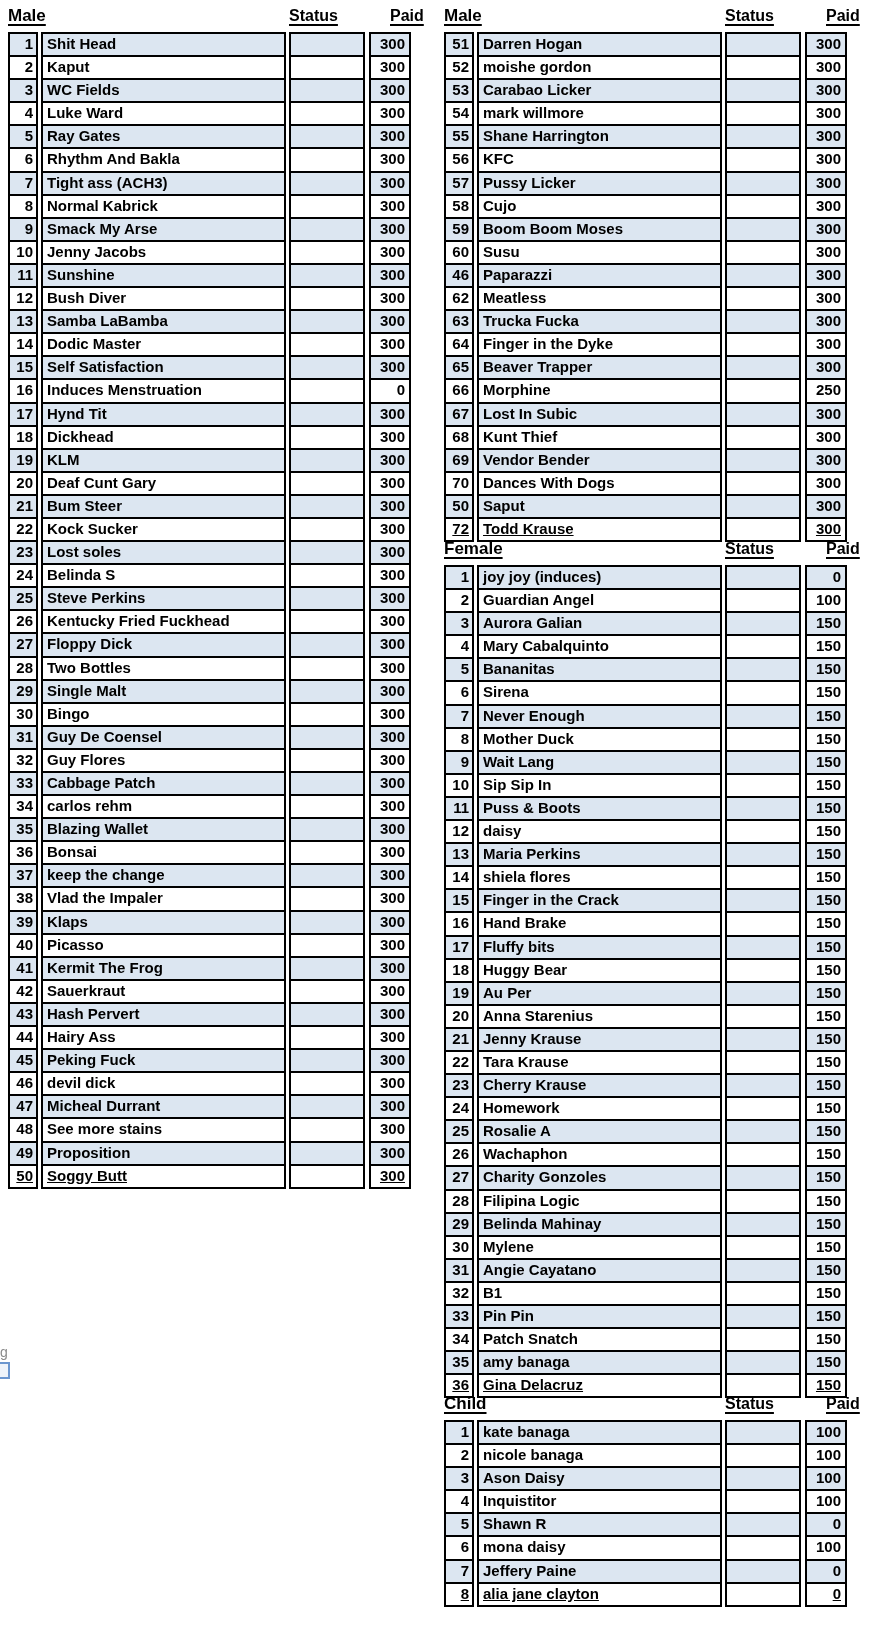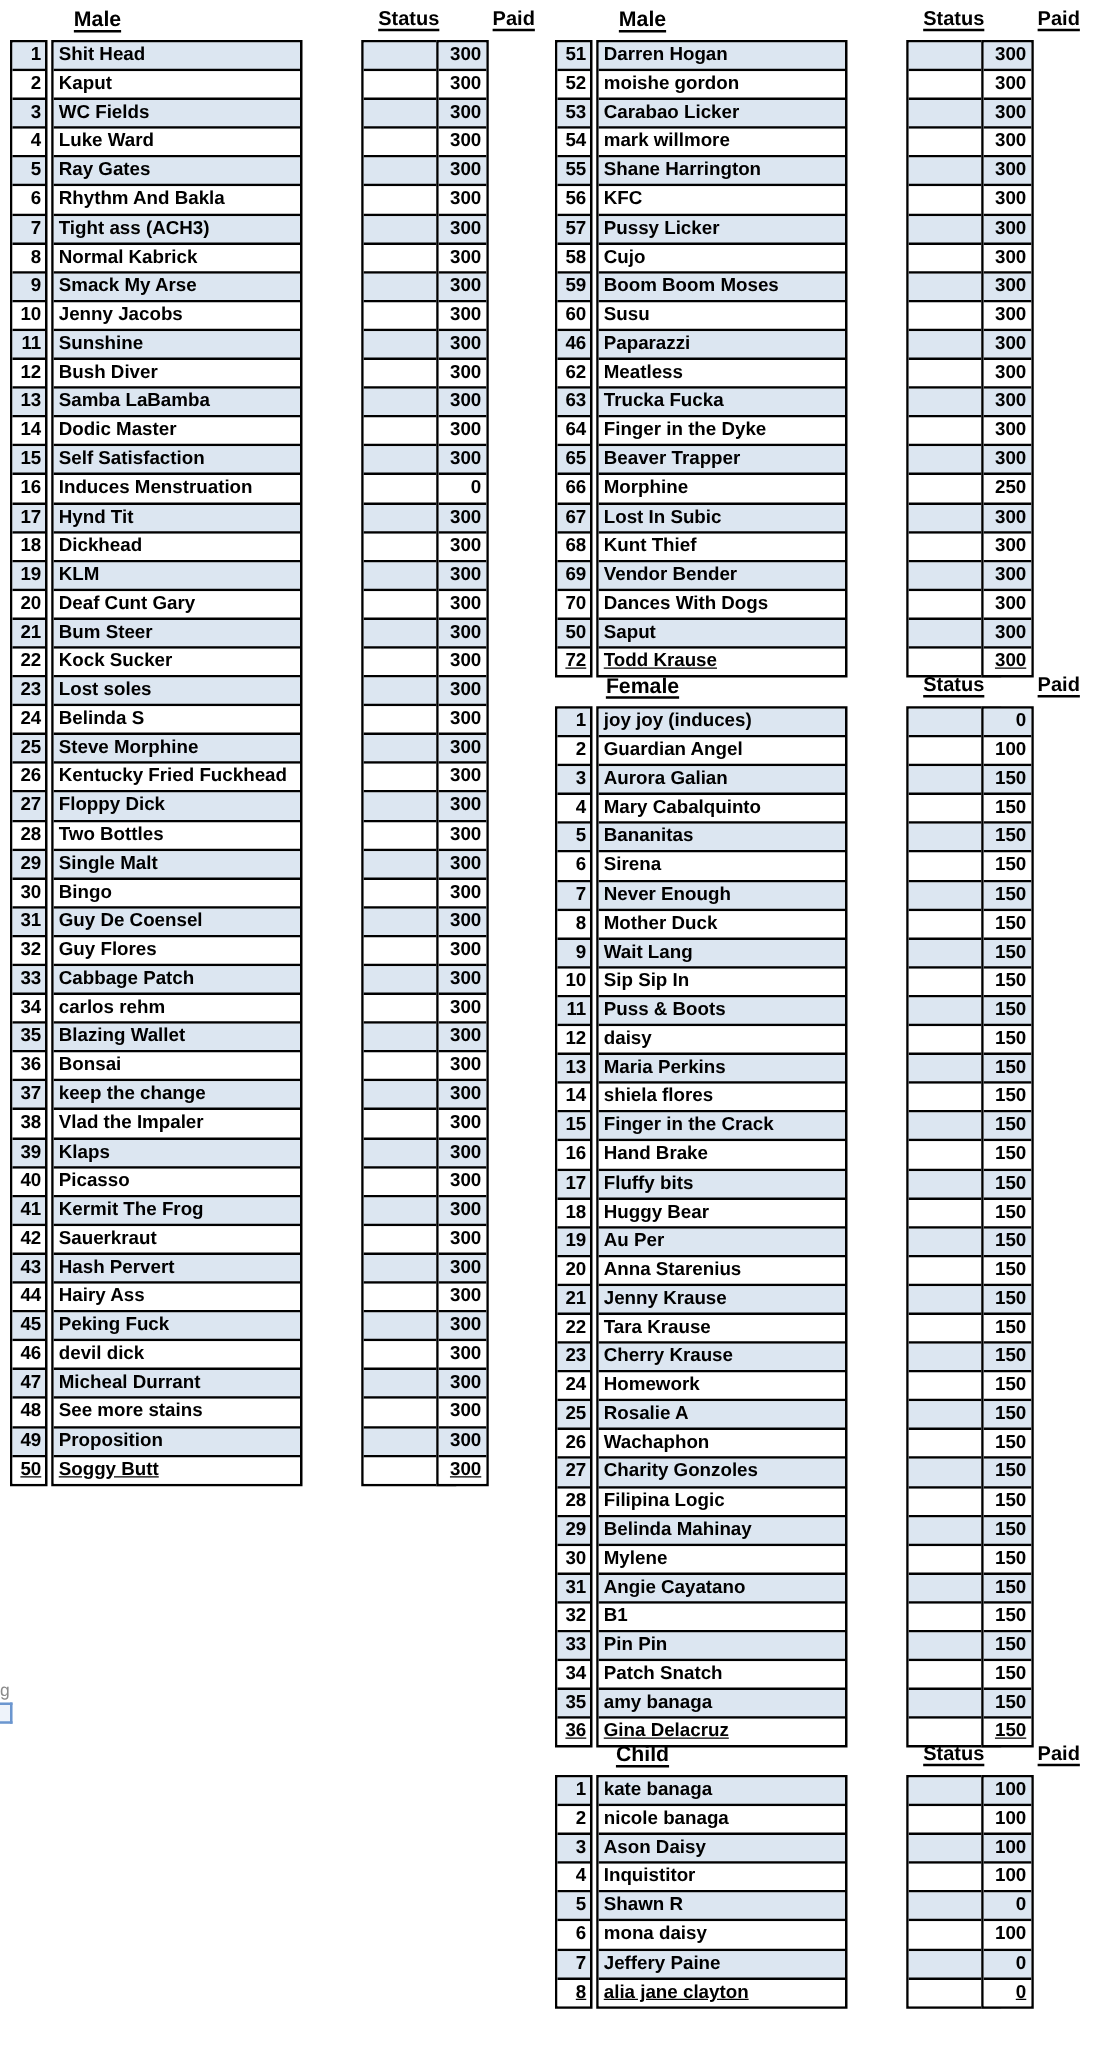--- a/index.html
+++ b/index.html
@@ -24,42 +24,41 @@
   .sec-female     { left: 444px; top: 539px; }
   .sec-child      { left: 444px; top: 1394px; }
 
   .hdr {
     position: absolute;
     top: 0;
     height: 24px;
     font-size: 16px;
     font-weight: bold;
     color: #000;
-    text-align: center;
     text-decoration: underline;
     text-decoration-thickness: 2px;
     text-underline-offset: 3px;
     line-height: 20px;
     white-space: nowrap;
   }
   .hdr-label  { left: 0;   width: 140px; font-size: 17px; }
   .hdr-status { left: 281px; width: 76px; }
   .hdr-paid   { left: 382px; width: 42px; }
 
   .colbox {
     position: absolute;
     top: 26px;
     border: 2px solid #000;
     background: #ffffff;
     box-sizing: border-box;
   }
   .col-num    { left: 0;     width: 30px; }
-  .col-name   { left: 33px;  width: 201px; }
+  .col-name   { left: 33px;  width: 245px; }
   .col-status { left: 281px; width: 76px; }
-  .col-paid   { left: 341px; width: 42px; }
+  .col-paid   { left: 361px; width: 42px; }
 
   .cell {
     height: 23.1px;
     box-sizing: border-box;
     border-bottom: 2px solid #000;
     font-size: 15px;
     font-weight: bold;
     color: #000;
     line-height: 20.5px;
     white-space: nowrap;
@@ -171,21 +170,21 @@
         <div class="cell c-name stripe">Self Satisfaction</div>
         <div class="cell c-name">Induces Menstruation</div>
         <div class="cell c-name stripe">Hynd Tit</div>
         <div class="cell c-name">Dickhead</div>
         <div class="cell c-name stripe">KLM</div>
         <div class="cell c-name">Deaf Cunt Gary</div>
         <div class="cell c-name stripe">Bum Steer</div>
         <div class="cell c-name">Kock Sucker</div>
         <div class="cell c-name stripe">Lost soles</div>
         <div class="cell c-name">Belinda S</div>
-        <div class="cell c-name stripe">Steve Morphine</div>
+        <div class="cell c-name stripe">Steve Perkins</div>
         <div class="cell c-name">Kentucky Fried Fuckhead</div>
         <div class="cell c-name stripe">Floppy Dick</div>
         <div class="cell c-name">Two Bottles</div>
         <div class="cell c-name stripe">Single Malt</div>
         <div class="cell c-name">Bingo</div>
         <div class="cell c-name stripe">Guy De Coensel</div>
         <div class="cell c-name">Guy Flores</div>
         <div class="cell c-name stripe">Cabbage Patch</div>
         <div class="cell c-name">carlos rehm</div>
         <div class="cell c-name stripe">Blazing Wallet</div>

